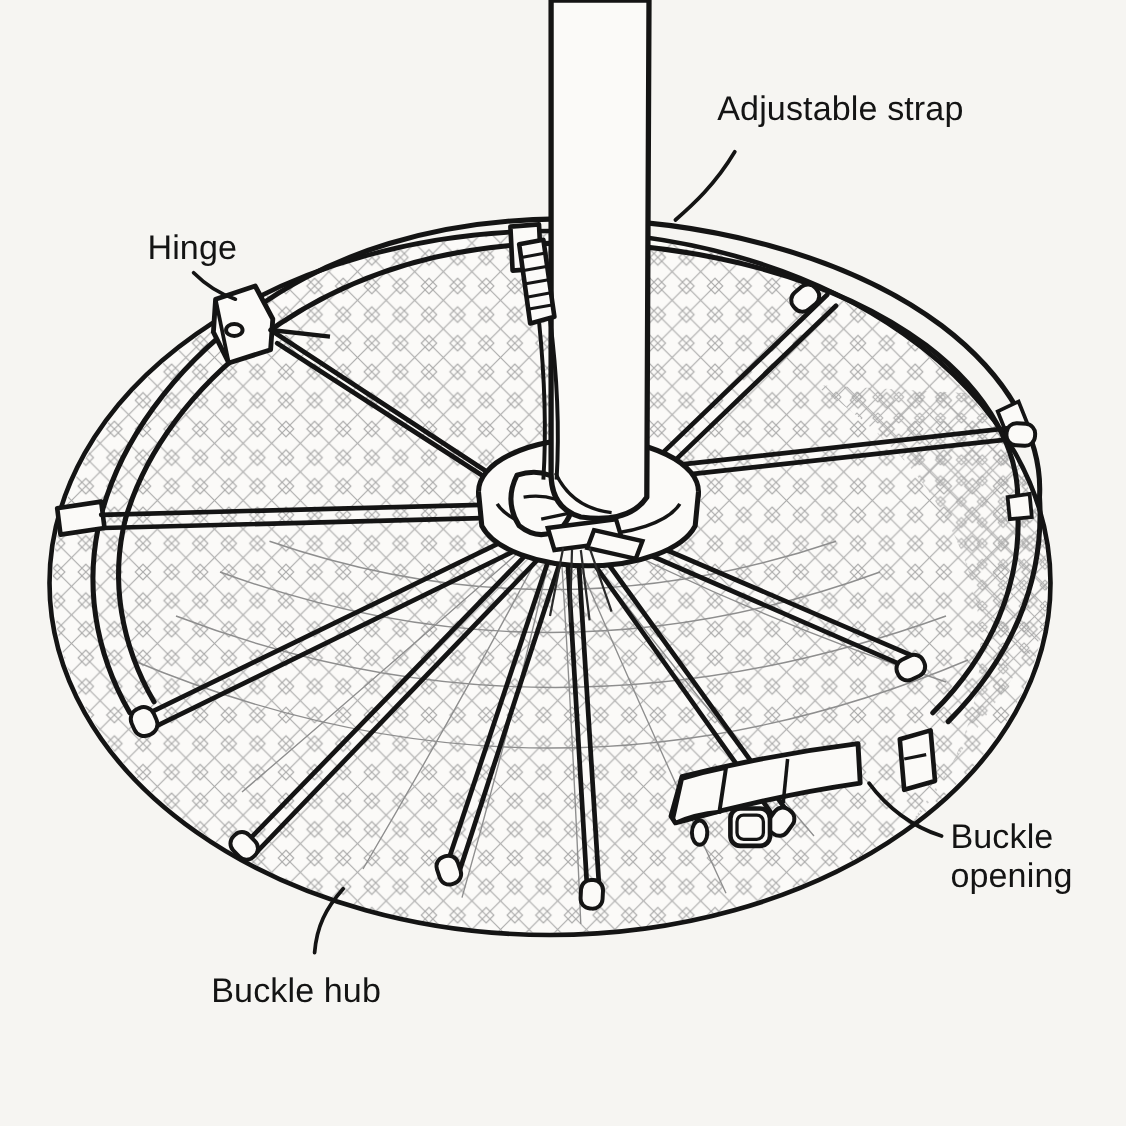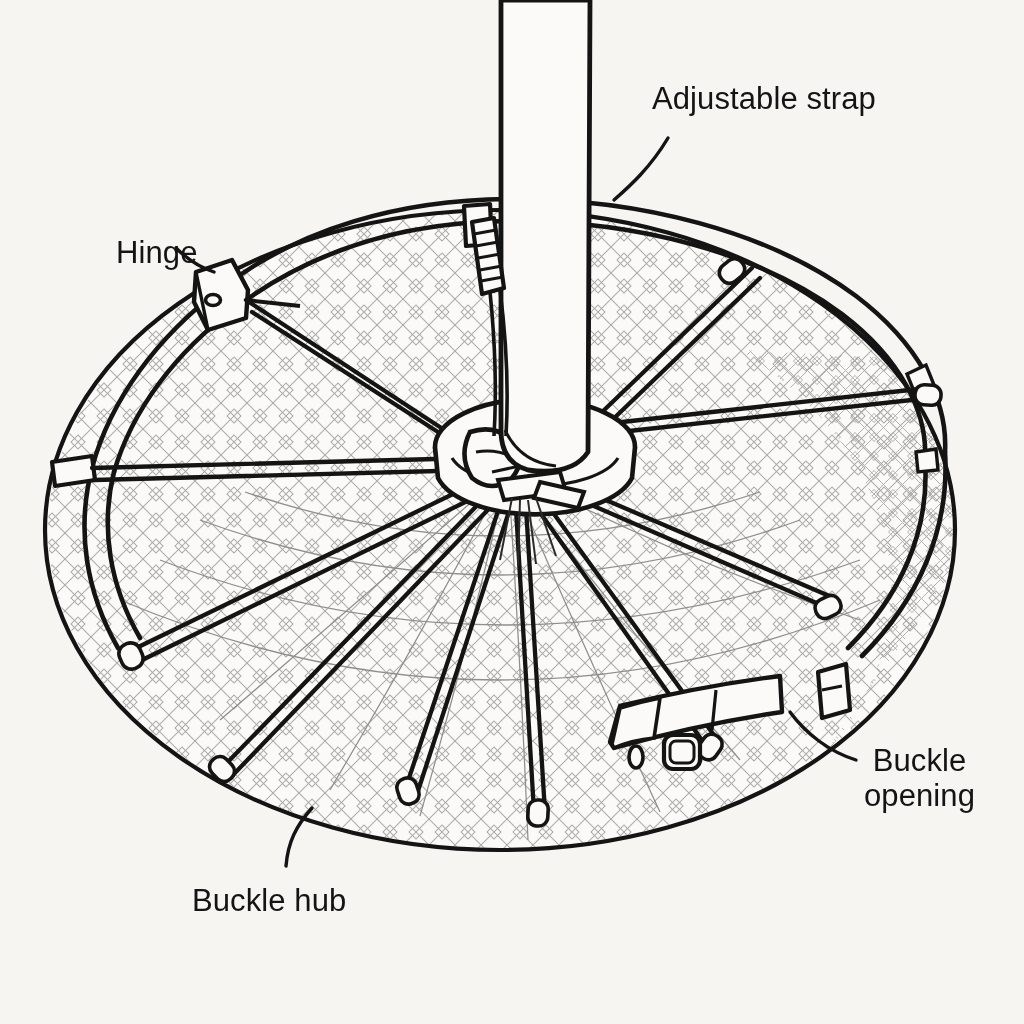--- a/index.html
+++ b/index.html
@@ -32,22 +32,22 @@
     position: absolute;
     color: #141414;
     font-family: "Liberation Sans", sans-serif;
     font-size: 31px;
     line-height: 1.12;
     letter-spacing: 0.1px;
     white-space: pre;
     font-weight: 400;
   }
   #label-strap  { left: 652px; top: 82px;  }
-  #label-hinge  { left: 116px; top: 208px; margin-top: 28px; }
-  #label-buckle { left: 864px; top: 744px; text-align: center; }
+  #label-hinge  { left: 134px; top: 208px; }
+  #label-buckle { left: 864px; top: 744px; text-align: left; }
   #label-pivot  { left: 192px; top: 884px; }
 </style>
 </head>
 <body>
 
 <div id="stage">
 
   <svg id="art" viewBox="0 0 1024 1024" xmlns="http://www.w3.org/2000/svg">
     <defs>
 

